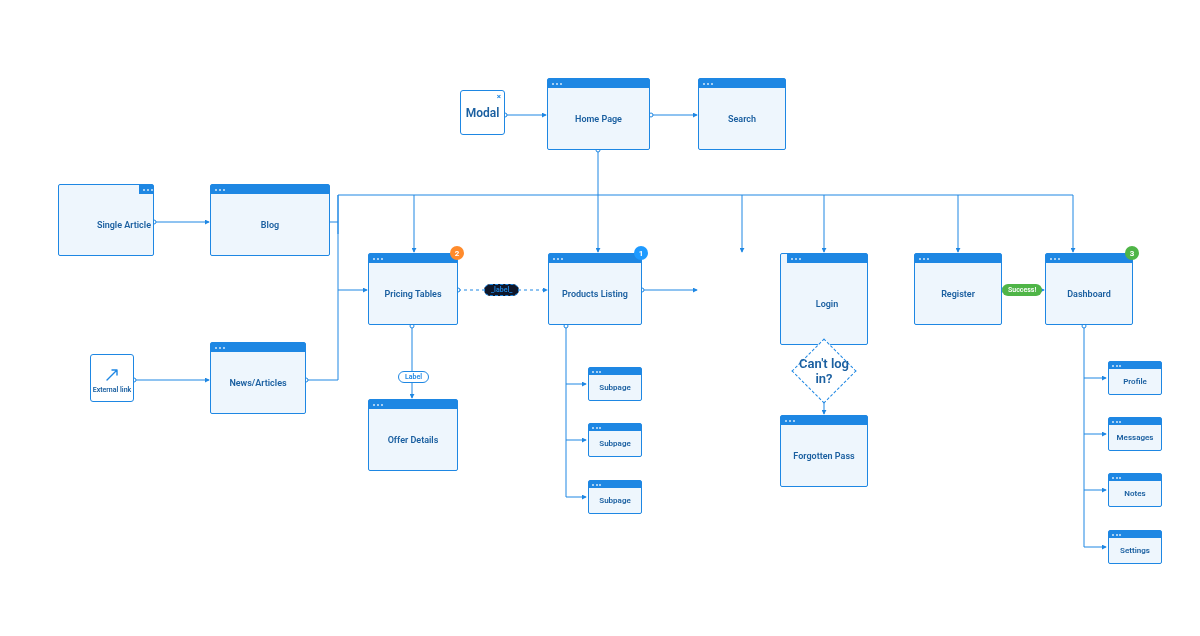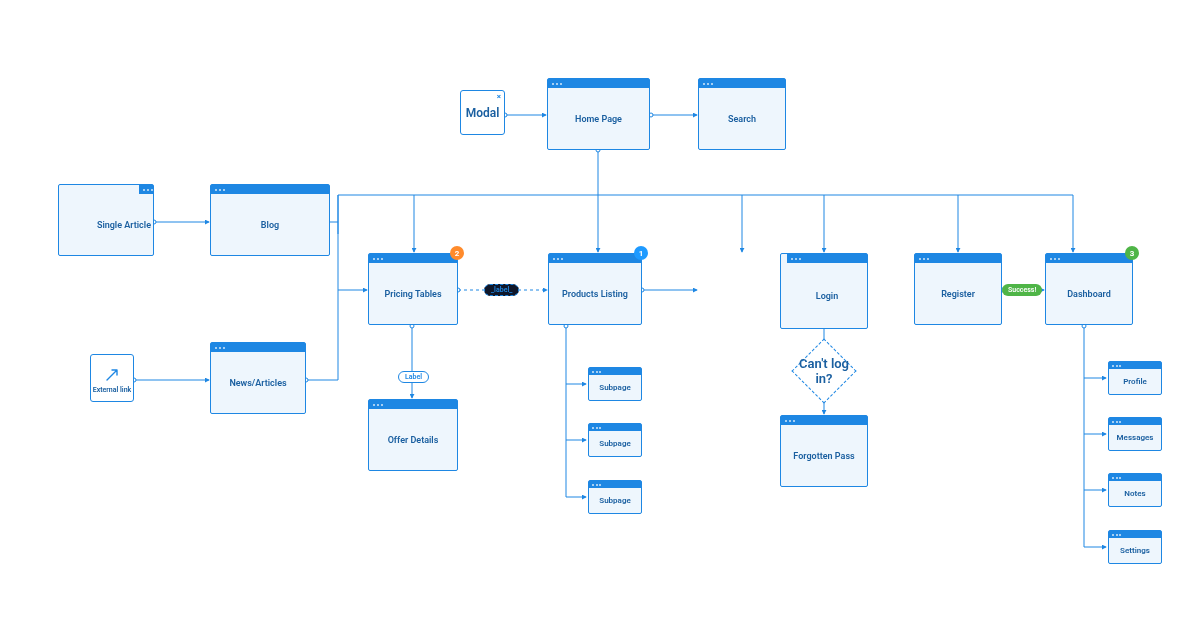--- a/index.html
+++ b/index.html
@@ -326,21 +326,21 @@
         <i></i>
         <i></i>
         <i></i>
       </div>
     <div class="body">Products Listing</div>
   </div>
   <div class="badge blue" style="left:634px; top:246px;">
       <span>1</span>
     </div>
 
-  <div class="page" style="left:780px; top:253px; width:88px; height:76px;padding-left:6px;">
+  <div class="page" style="left:780px; top:253px; width:88px; height:92px;padding-left:6px;">
     <div class="tbar">
         <i></i>
         <i></i>
         <i></i>
       </div>
     <div class="body">Login</div>
   </div>
   <div class="page" style="left:914px; top:253px; width:88px; height:72px;">
     <div class="tbar">
         <i></i>

